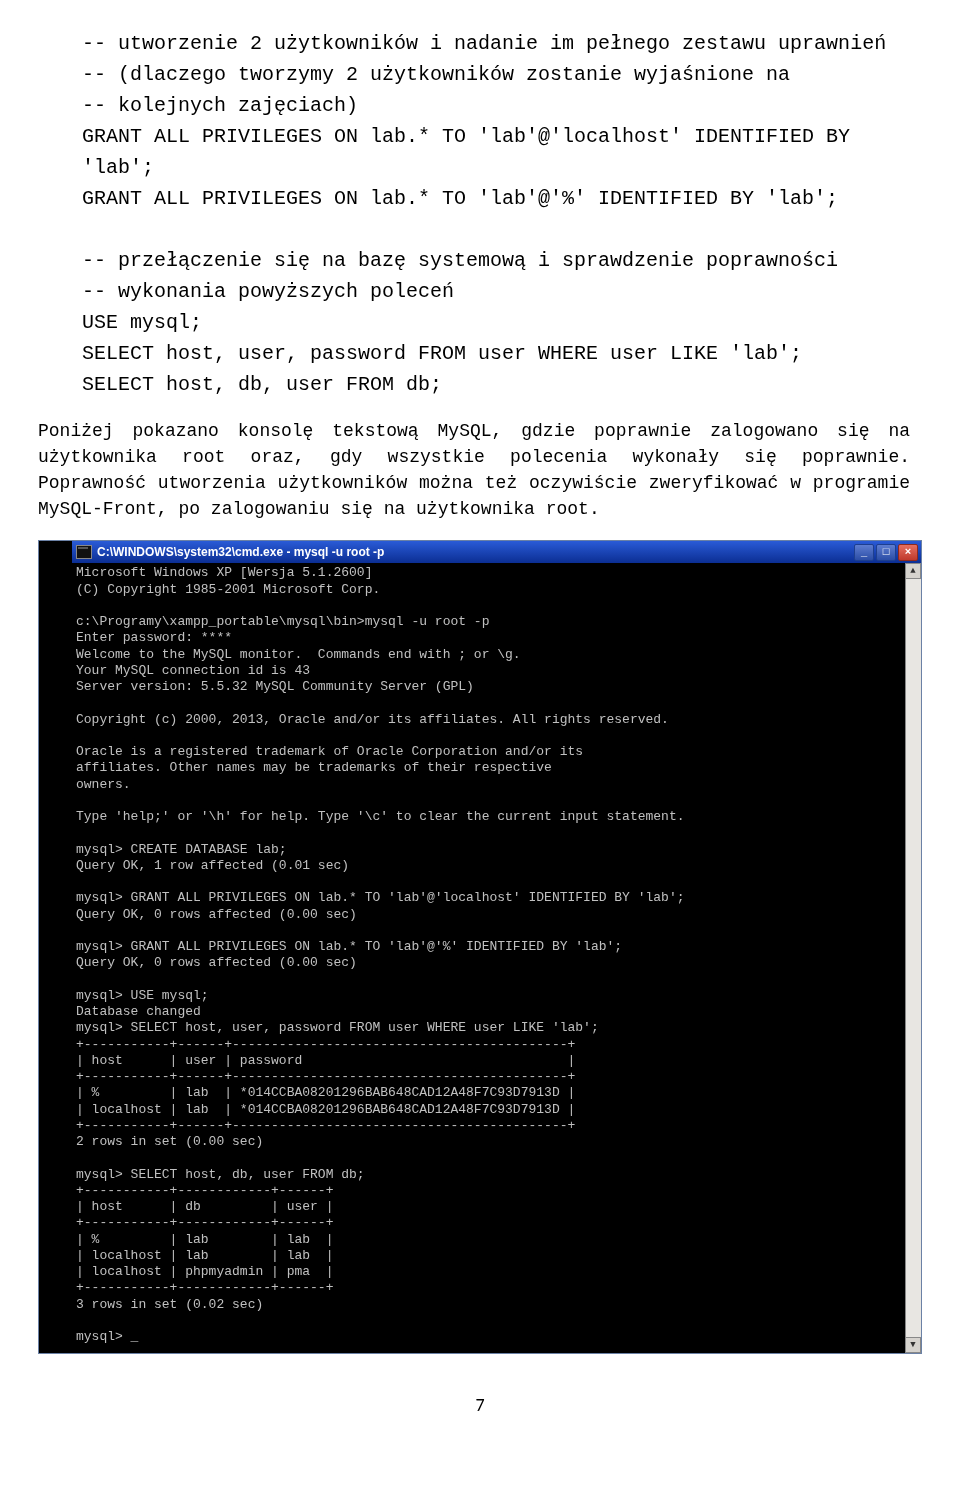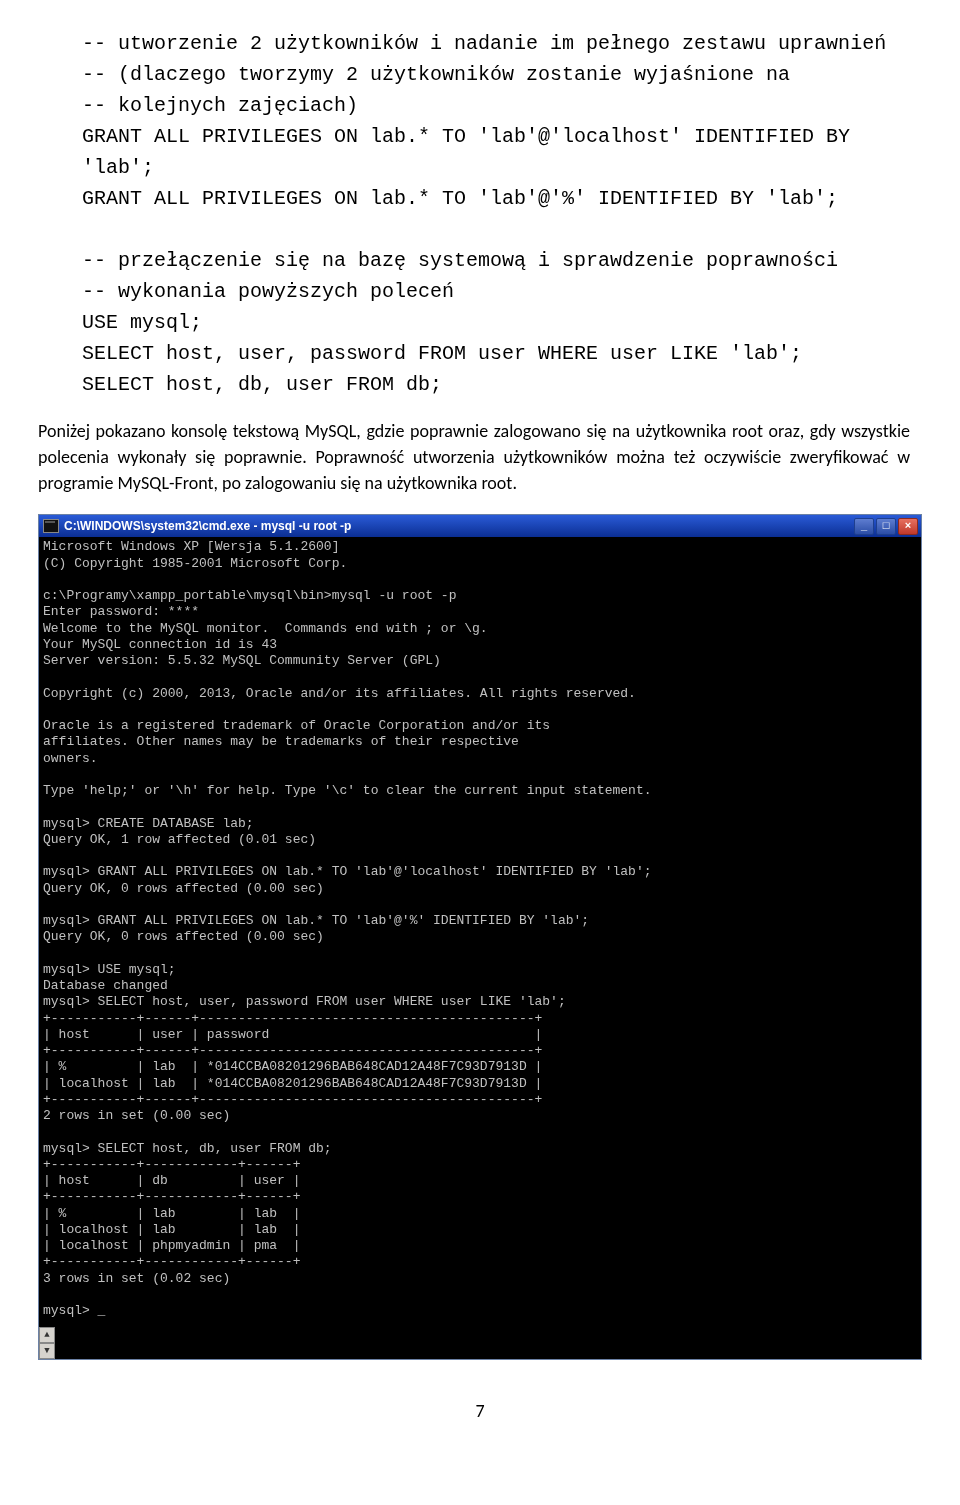--- a/index.html
+++ b/index.html
@@ -17,29 +17,31 @@
     line-height: 1.55;
     white-space: pre-wrap;
     margin: 0 0 18px 0;
     padding-left: 44px;
   }
   p.body-text {
     font-size: 18px;
     line-height: 1.45;
     text-align: justify;
     margin: 0 12px 18px 0;
+    font-family: Liberation Mono, monospace;
   }
   .cmd-window {
     border: 1px solid #6b81a5;
     background: #000;
     margin: 0 0 40px 0;
     font-family: "Lucida Console","Courier New",monospace;
     font-size: 13px;
     line-height: 1.25;
     color: #c0c0c0;
+    padding-left: 33px;
   }
   .titlebar {
     background: linear-gradient(#2a5bd7,#0b2e93);
     color: #fff;
     display: flex;
     align-items: center;
     height: 22px;
     position: relative;
     font-family: "Tahoma","Arial",sans-serif;
     font-size: 12px;
@@ -65,21 +67,21 @@
     border: 1px solid #1e3f8f;
     border-radius: 2px;
     color:#fff;
     font-size:11px;
     font-weight:bold;
     text-align:center;
     line-height:13px;
     font-family: Arial,sans-serif;
   }
   .tb-btn.close { background: linear-gradient(#e67060,#c0392b); border-color:#8e2a1e;}
-  .cmd-body-wrap { display:flex;flex-direction:column; }
+  .cmd-body-wrap { display:flex; }
   .cmd-body {
     padding: 2px 4px 8px 4px;
     white-space: pre;
     flex:1;
     overflow:hidden;
   }
   .cmd-scroll {
     width: 16px;
     background: #d6d3ce;
     display:flex;

